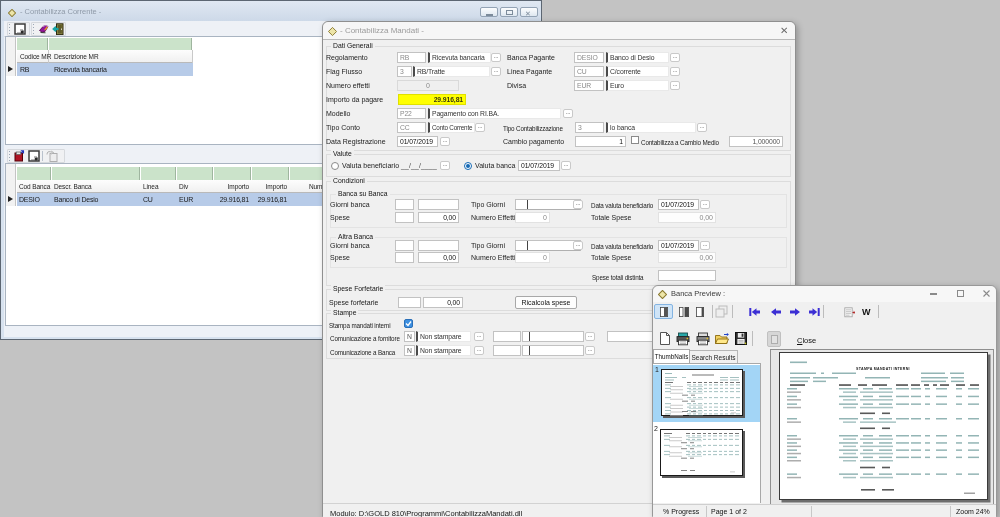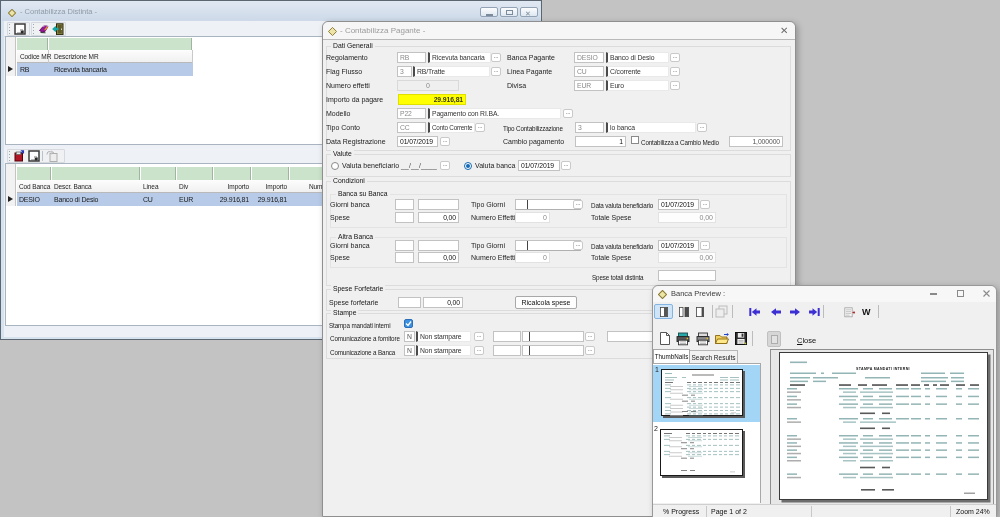--- a/index.html
+++ b/index.html
@@ -21,21 +21,21 @@
 </style>
 </head>
 <body>
 
 <div id="winA" class="abs" style="left:0;top:1;width:542px;height:340px;background:#d7e2ef;border:1px solid #5c6672;">
 
   <div class="abs" style="left:1px;top:0px;width:538px;height:20px;background:linear-gradient(#e0e8f2,#cdd9e8);"></div>
   <svg class="abs" style="left:7px;top:8px;" width="8" height="8" viewBox="0 0 10 10">
       <rect x="1.8" y="1.8" width="6.4" height="6.4" transform="rotate(45 5 5)" fill="#ede5a8" stroke="#8a7a30" stroke-width="1.2"></rect>
     </svg>
-  <div class="abs" style="left:19px;top:6px;font-size:7.5px;color:#8f9aa8;">- Contabilizza Distinta -</div>
+  <div class="abs" style="left:19px;top:6px;font-size:7.5px;color:#8f9aa8;">- Contabilizza Corrente -</div>
 
   <div class="abs" style="left:479px;top:6px;width:18px;height:10px;background:linear-gradient(#fcfdfe,#dee7f0);border:1px solid #93a3b5;border-radius:2px;">
       <div class="abs" style="left:5px;top:6px;width:7px;height:2px;background:#7c8b9b;"></div>
     </div>
   <div class="abs" style="left:499px;top:6px;width:18px;height:10px;background:linear-gradient(#fcfdfe,#dee7f0);border:1px solid #93a3b5;border-radius:2px;">
       <div class="abs" style="left:5px;top:2px;width:7px;height:5px;border:1px solid #7c8b9b;"></div>
     </div>
   <div class="abs" style="left:519px;top:6px;width:18px;height:10px;background:linear-gradient(#fcfdfe,#dee7f0);border:1px solid #93a3b5;border-radius:2px;">
       <div class="abs" style="left:4px;top:3px;font-size:7px;color:#7c8b9b;line-height:5px;">✕</div>
     </div>
@@ -129,21 +129,21 @@
     <div class="gtxt rt" style="left:248px;top:31px;width:33px;">29.916,81</div>
   </div>
 </div>
 
 <div id="winB" class="abs" style="left:322px;top:21px;width:474px;height:496px;background:#f0f0f0;border:1px solid #8f8f8f;border-radius:6px 6px 0 0;box-shadow:2px 2px 6px rgba(0,0,0,0.25);">
 
   <div class="abs" style="left:0;top:0;width:472px;height:18px;background:#f6f6f6;border-radius:6px 6px 0 0;border-bottom:1px solid #b9b9b9;"></div>
   <svg class="abs" style="left:5px;top:5px;" width="9" height="9" viewBox="0 0 10 10">
       <rect x="1.8" y="1.8" width="6.4" height="6.4" transform="rotate(45 5 5)" fill="#ede5a8" stroke="#8a7a30" stroke-width="1"></rect>
     </svg>
-  <div class="abs" style="left:17px;top:4px;font-size:8px;color:#9b9b9b;">- Contabilizza Pagante -</div>
+  <div class="abs" style="left:17px;top:4px;font-size:8px;color:#9b9b9b;">- Contabilizza Mandati -</div>
   <div class="abs" style="left:457px;top:3px;font-size:10px;color:#6b6b6b;">✕</div>
 
   <div class="grp" style="left:3px;top:24px;width:465px;height:105px;"></div>
   <div class="grplbl" style="left:8px;top:20px;">Dati Generali</div>
   <div class="lbl" style="left:3px;top:31px;">Regolamento</div>
   <div class="fld" style="left:74px;top:30px;width:29px;color:#8a8a8a;">RB</div>
   <div class="dfld" style="left:105px;top:30px;width:63px;">Ricevuta bancaria</div>
   <div class="b3" style="left:168px;top:31px;"></div>
   <div class="lbl" style="left:184px;top:31px;">Banca Pagante</div>
   <div class="fld" style="left:251px;top:30px;width:30px;color:#8a8a8a;">DESIO</div>
@@ -272,20 +272,23 @@
   <div class="lbl sm" style="left:7px;top:326px;">Comunicazione a Banca</div>
   <div class="fld" style="left:81px;top:323px;width:11px;color:#555;">N</div>
   <div class="dfld" style="left:93px;top:323px;width:55px;color:#333;">Non stampare</div>
   <div class="b3" style="left:151px;top:324px;"></div>
   <div class="fld" style="left:170px;top:323px;width:28px;"></div>
   <div class="fld" style="left:199px;top:323px;width:62px;">
       <div class="abs" style="left:6px;top:0;width:1px;height:9px;background:#444;"></div>
     </div>
   <div class="b3" style="left:262px;top:324px;"></div>
 
+  <div class="abs" style="left:0;top:481px;width:472px;height:14px;border-top:1px solid #d2d2d2;background:#f0f0f0;">
+    <div style="position:absolute;left:7px;top:5px;font-size:7.5px;color:#141414;white-space:nowrap;">Modulo: D:\GOLD 810\Programmi\ContabilizzaMandati.dll</div>
+  </div>
 </div>
 
 <div id="winC" class="abs" style="left:652px;top:285px;width:345px;height:232px;background:#f0f0f0;border:1px solid #989898;border-radius:6px 6px 0 0;box-shadow:2px 2px 6px rgba(0,0,0,0.25);">
 
   <div class="abs" style="left:0;top:0;width:343px;height:16px;background:#f7f7f7;border-radius:6px 6px 0 0;"></div>
   <svg class="abs" style="left:5px;top:4px;" width="9" height="9" viewBox="0 0 10 10">
       <rect x="1.8" y="1.8" width="6.4" height="6.4" transform="rotate(45 5 5)" fill="#ede5a8" stroke="#8a7a30" stroke-width="1.2"></rect>
     </svg>
   <div class="abs" style="left:18px;top:3px;font-size:7.5px;color:#3c3c3c;">Banca Preview :</div>
   <div class="abs" style="left:277px;top:7px;width:7px;height:1.5px;background:#8a8a8a;"></div>

